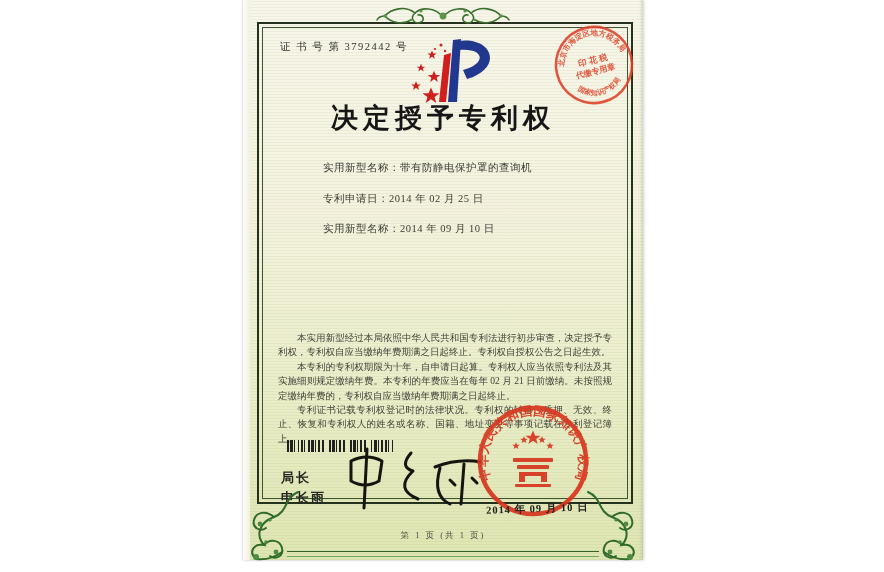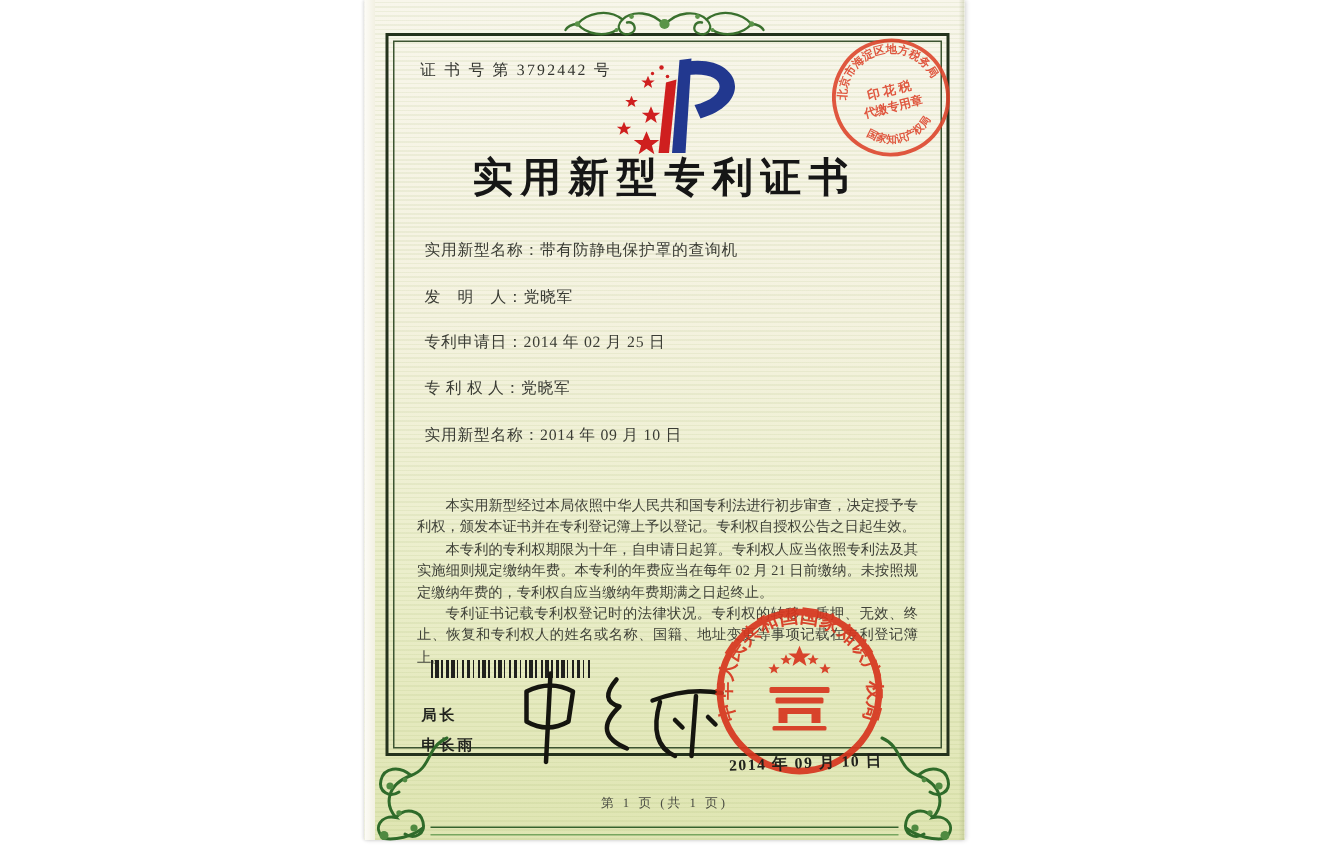--- a/index.html
+++ b/index.html
@@ -25,38 +25,38 @@
     border:1px solid #3c5431;}
 
   
   .certno{position:absolute;left:37px;top:40px;font-size:10.5px;color:#33352f;
     letter-spacing:1.5px;}
   .title{position:absolute;left:0;top:100px;width:100%;text-align:center;
     font-size:27px;font-weight:600;color:#161616;letter-spacing:5px;}
 
   
   .fields{position:absolute;left:40px;top:153px;width:330px;font-size:10.5px;color:#3a3c34;}
-  .fieldrow{height:30.7px;line-height:30.7px;white-space:nowrap;}
+  .fieldrow{height:30.7px;line-height:30.7px;white-space:nowrap;margin-left:40px;}
   .fieldrow .lab{letter-spacing:.5px;}
   .fieldrow .val{letter-spacing:.5px;}
 
   
   .paras{position:absolute;left:35px;top:331px;width:334px;
     font-size:9.5px;line-height:14.4px;color:#3f4138;text-align:justify;}
   .paras p{margin:0;text-indent:2em;}
 
   
   .barcode{position:absolute;left:44px;top:440px;width:107px;height:12px;
     background:repeating-linear-gradient(90deg,
       #20201e 0 1.5px,rgba(0,0,0,0) 1.5px 3px,
       #20201e 3px 5.5px,rgba(0,0,0,0) 5.5px 7px,
       #20201e 7px 8px,rgba(0,0,0,0) 8px 10.5px);}
 
   
-  .signer{position:absolute;left:38px;top:468px;font-size:10px;font-weight:bold;
+  .signer{position:absolute;left:38px;top:468px;font-size:13px;font-weight:bold;
     color:#22241f;font-family:"Liberation Sans","DejaVu Sans",sans-serif;}
   .signer div{line-height:20px;letter-spacing:2px;}
   .sig-svg{position:absolute;left:95px;top:446px;}
 
   
   .stamp-svg{position:absolute;left:308px;top:22px;transform:rotate(-14deg);opacity:.88;z-index:4;}
   .seal-svg{position:absolute;left:233px;top:404px;opacity:.92;z-index:3;}
   .seal-date{position:absolute;left:243px;top:502px;z-index:5;font-size:10.5px;
     font-weight:bold;color:#20221c;letter-spacing:1px;transform:rotate(-2deg);}
 
@@ -127,42 +127,36 @@
       <text font-size="7.5" fill="#dd4229" font-weight="bold">
         <textPath href="#stampArcTop" startOffset="50%" text-anchor="middle">北京市海淀区地方税务局</textPath>
       </text>
       <text x="43" y="41" text-anchor="middle" font-size="8.5" fill="#dd4229" font-weight="bold">印 花 税</text>
       <text x="43" y="52" text-anchor="middle" font-size="8" fill="#dd4229" font-weight="bold">代缴专用章</text>
       <text font-size="7" fill="#dd4229" font-weight="bold">
         <textPath href="#stampArcBot" startOffset="50%" text-anchor="middle">国家知识产权局</textPath>
       </text>
     </svg>
 
-    <div class="title">实用新型专利证书</div>
+    <div class="title">决定授予专利权</div>
 
     <div class="fields">
       <div class="fieldrow">
         <span class="lab">实用新型名称：</span><span class="val">带有防静电保护罩的查询机</span>
       </div>
       <div class="fieldrow">
-        <span class="lab">发　明　人：</span><span class="val">党晓军</span>
-      </div>
-      <div class="fieldrow">
         <span class="lab">专利申请日：</span><span class="val">2014 年 02 月 25 日</span>
-      </div>
-      <div class="fieldrow">
-        <span class="lab">专 利 权 人：</span><span class="val">党晓军</span>
       </div>
       <div class="fieldrow">
         <span class="lab">实用新型名称：</span><span class="val">2014 年 09 月 10 日</span>
       </div>
     </div>
 
     <div class="paras">
-      <p>本实用新型经过本局依照中华人民共和国专利法进行初步审查，决定授予专利权，颁发本证书并在专利登记簿上予以登记。专利权自授权公告之日起生效。</p>
+      <p>本实用新型经过本局依照中华人民共和国专利法进行初步审查，决定授予专利权，专利权自应当缴纳年费期满之日起终止。专利权自授权公告之日起生效。</p>
       <p>本专利的专利权期限为十年，自申请日起算。专利权人应当依照专利法及其实施细则规定缴纳年费。本专利的年费应当在每年 02 月 21 日前缴纳。未按照规定缴纳年费的，专利权自应当缴纳年费期满之日起终止。</p>
       <p>专利证书记载专利权登记时的法律状况。专利权的转移、质押、无效、终止、恢复和专利权人的姓名或名称、国籍、地址变更等事项记载在专利登记簿上。</p>
     </div>
 
     <div class="barcode"></div>
 
     <div class="signer">
       <div>局长</div>
       <div>申长雨</div>
     </div>

